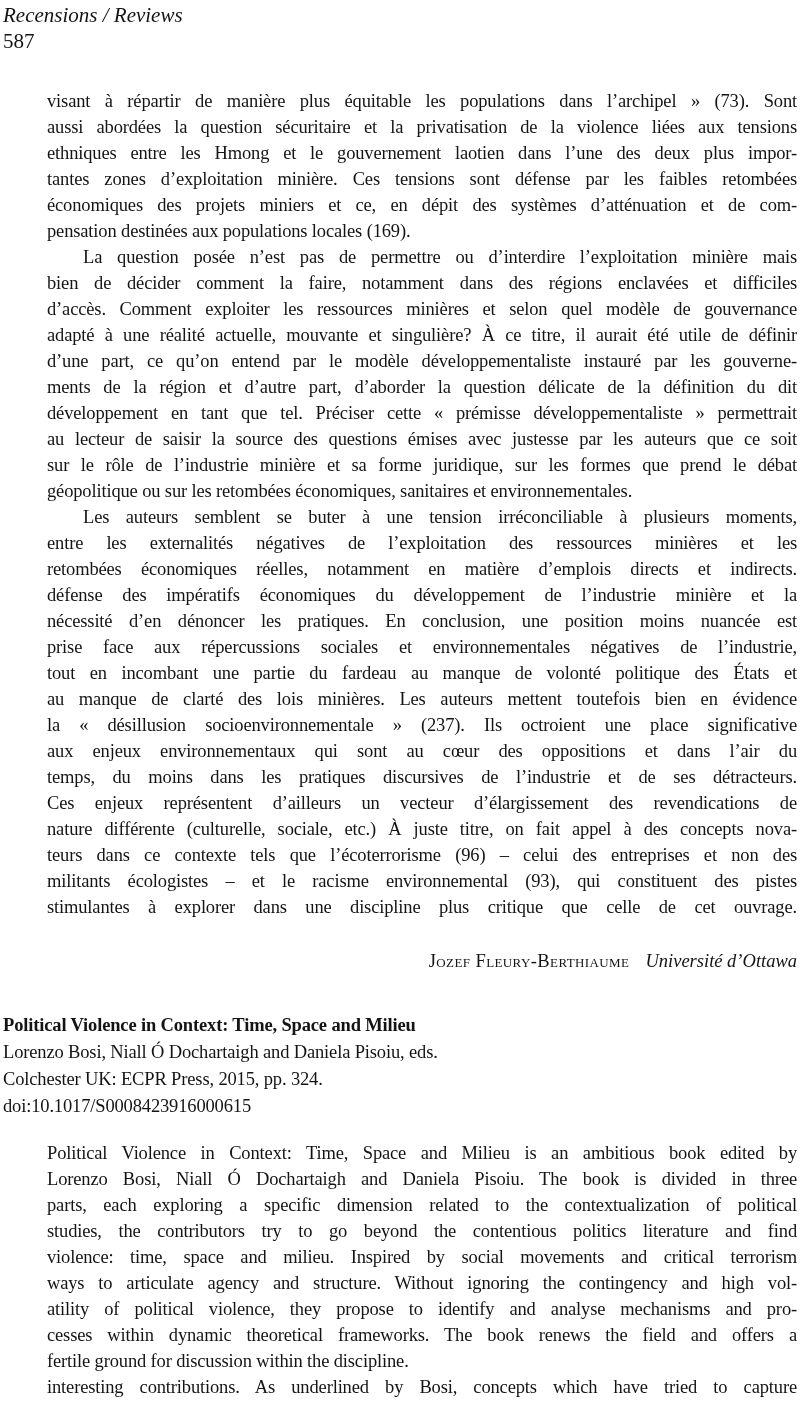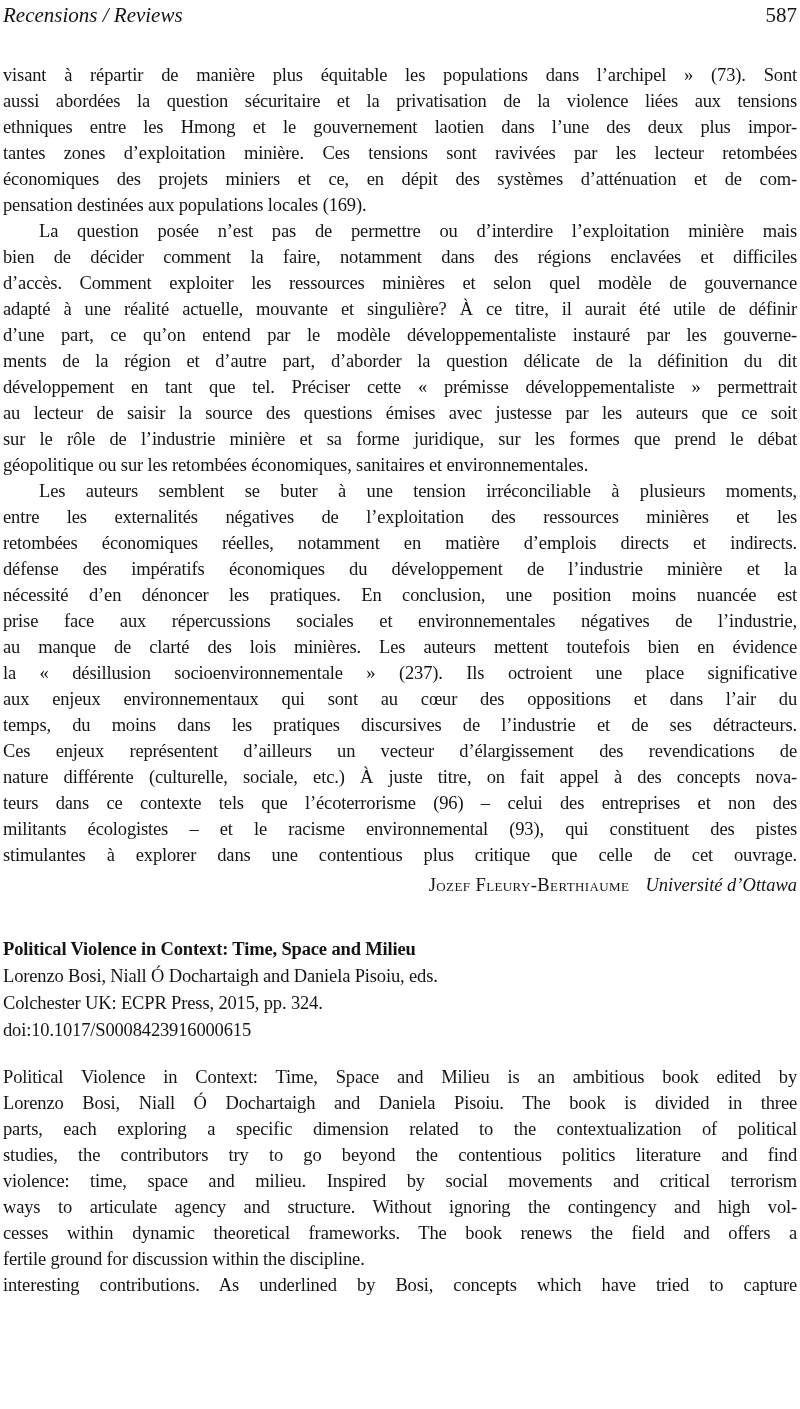--- a/index.html
+++ b/index.html
@@ -5,38 +5,38 @@
   html, body { margin: 0; padding: 0; background: #ffffff; }
   body {
     width: 800px; height: 1409px; overflow: hidden;
     color: #141414;
     font-family: "Liberation Serif", "DejaVu Serif", serif;
   }
   .page { padding: 2px 3px 0 3px; }
 
   .header {
     display: flex; justify-content: space-between; align-items: baseline;
-    font-size: 21px; line-height: 26px;
+    font-size: 21px; line-height: 26px; flex-direction: column;
   }
   .running-head { font-style: italic; }
   .page-num { font-style: normal; font-family: Liberation Serif, serif; }
 
   .body {
     font-size: 18.5px; line-height: 26px; letter-spacing: -0.15px;
   }
   .body.fr { margin-top: 34px; }
   .body.en { margin-top: 20px; }
 
-  .line { text-align: justify; text-align-last: justify; }
+  .line { text-align: justify; text-align-last: justify; margin-left: 44px; }
   .line.end { text-align-last: left; }
   .line.indent { text-indent: 36px; }
   .it { }
 
   .signature {
-    margin-top: 4px; text-align: right;
+    margin-top: 28px; text-align: right;
     font-size: 18.5px; line-height: 26px;
   }
   .signature .sc {
     font-variant: small-caps; letter-spacing: 0.4px;
   }
   .signature .aff {
     font-style: italic; margin-left: 16px;
   }
 
   .bookinfo {
@@ -51,66 +51,68 @@
 
   <div class="header">
     <span class="running-head">Recensions / Reviews</span>
     <span class="page-num">587</span>
   </div>
 
   <div class="body fr">
       <div class="line"><span>visant à répartir de manière plus équitable les populations dans l’archipel » (73). Sont</span></div>
       <div class="line"><span>aussi abordées la question sécuritaire et la privatisation de la violence liées aux tensions</span></div>
       <div class="line"><span>ethniques entre les Hmong et le gouvernement laotien dans l’une des deux plus impor-</span></div>
-      <div class="line"><span>tantes zones d’exploitation minière. Ces tensions sont ravivées par les lecteur retombées</span></div>
+      <div class="line"><span>tantes zones d’exploitation minière. Ces tensions sont défense par les faibles retombées</span></div>
       <div class="line"><span>économiques des projets miniers et ce, en dépit des systèmes d’atténuation et de com-</span></div>
       <div class="line end"><span>pensation destinées aux populations locales (169).</span></div>
       <div class="line indent"><span>La question posée n’est pas de permettre ou d’interdire l’exploitation minière mais</span></div>
       <div class="line"><span>bien de décider </span><span class="it">comment</span><span> la faire, notamment dans des régions enclavées et difficiles</span></div>
       <div class="line"><span>d’accès. Comment exploiter les ressources minières et selon quel modèle de gouvernance</span></div>
       <div class="line"><span>adapté à une réalité actuelle, mouvante et singulière? À ce titre, il aurait été utile de définir</span></div>
       <div class="line"><span>d’une part, ce qu’on entend par le modèle </span><span class="it">développementaliste</span><span> instauré par les gouverne-</span></div>
       <div class="line"><span>ments de la région et d’autre part, d’aborder la question délicate de la définition du dit</span></div>
       <div class="line"><span class="it">développement</span><span> en tant que tel. Préciser cette « prémisse développementaliste » permettrait</span></div>
       <div class="line"><span>au lecteur de saisir la source des questions émises avec justesse par les auteurs que ce soit</span></div>
       <div class="line"><span>sur le rôle de l’industrie minière et sa forme juridique, sur les formes que prend le débat</span></div>
       <div class="line end"><span>géopolitique ou sur les retombées économiques, sanitaires et environnementales.</span></div>
       <div class="line indent"><span>Les auteurs semblent se buter à une tension irréconciliable à plusieurs moments,</span></div>
       <div class="line"><span>entre les externalités négatives de l’exploitation des ressources minières et les</span></div>
       <div class="line"><span>retombées économiques </span><span class="it">réelles,</span><span> notamment en matière d’emplois directs et indirects.</span></div>
       <div class="line"><span>défense des impératifs économiques du développement de l’industrie minière et la</span></div>
       <div class="line"><span>nécessité d’en dénoncer les pratiques. En conclusion, une position moins nuancée est</span></div>
       <div class="line"><span>prise face aux répercussions sociales et environnementales négatives de l’industrie,</span></div>
+      <div class="line"><span>tout en incombant une partie du fardeau au manque de volonté politique des États et</span></div>
       <div class="line"><span>au manque de clarté des lois minières. Les auteurs mettent toutefois bien en évidence</span></div>
       <div class="line"><span>la « désillusion socioenvironnementale » (237). Ils octroient une place significative</span></div>
       <div class="line"><span>aux enjeux environnementaux qui sont au cœur des oppositions et dans l’air du</span></div>
       <div class="line"><span>temps, du moins dans les pratiques discursives de l’industrie et de ses détracteurs.</span></div>
       <div class="line"><span>Ces enjeux représentent d’ailleurs un vecteur d’élargissement des revendications de</span></div>
       <div class="line"><span>nature différente (culturelle, sociale, etc.) À juste titre, on fait appel à des concepts nova-</span></div>
       <div class="line"><span>teurs dans ce contexte tels que l’écoterrorisme (96) – celui des entreprises et non des</span></div>
       <div class="line"><span>militants écologistes – et le racisme environnemental (93), qui constituent des pistes</span></div>
-      <div class="line"><span>stimulantes à explorer dans une contentious plus critique que celle de cet ouvrage.</span></div>
+      <div class="line"><span>stimulantes à explorer dans une discipline plus critique que celle de cet ouvrage.</span></div>
     </div>
 
   <div class="signature">
     <span class="sc">Jozef Fleury-Berthiaume</span><span class="aff">Université d’Ottawa</span>
   </div>
 
   <div class="bookinfo">
     <div class="btitle">Political Violence in Context: Time, Space and Milieu</div>
     <div class="beditors">Lorenzo Bosi, Niall Ó Dochartaigh and Daniela Pisoiu, eds.</div>
     <div class="bimprint">Colchester UK: ECPR Press, 2015, pp. 324.</div>
     <div class="bdoi">doi:10.1017/S0008423916000615</div>
   </div>
 
   <div class="body en">
       <div class="line"><span class="it">Political Violence in Context: Time, Space and Milieu</span><span> is an ambitious book edited by</span></div>
       <div class="line"><span>Lorenzo Bosi, Niall Ó Dochartaigh and Daniela Pisoiu. The book is divided in three</span></div>
       <div class="line"><span>parts, each exploring a specific dimension related to the contextualization of political</span></div>
       <div class="line"><span>studies, the contributors try to go beyond the contentious politics literature and find</span></div>
       <div class="line"><span>violence: time, space and milieu. Inspired by social movements and critical terrorism</span></div>
       <div class="line"><span>ways to articulate agency and structure. Without ignoring the contingency and high vol-</span></div>
+      <div class="line"><span>atility of political violence, they propose to identify and analyse mechanisms and pro-</span></div>
       <div class="line"><span>cesses within dynamic theoretical frameworks. The book renews the field and offers a</span></div>
       <div class="line end"><span>fertile ground for discussion within the discipline.</span></div>
       <div class="line"><span>interesting contributions. As underlined by Bosi, concepts which have tried to capture</span></div>
     </div>
 
 </div>
 
 </body></html>

